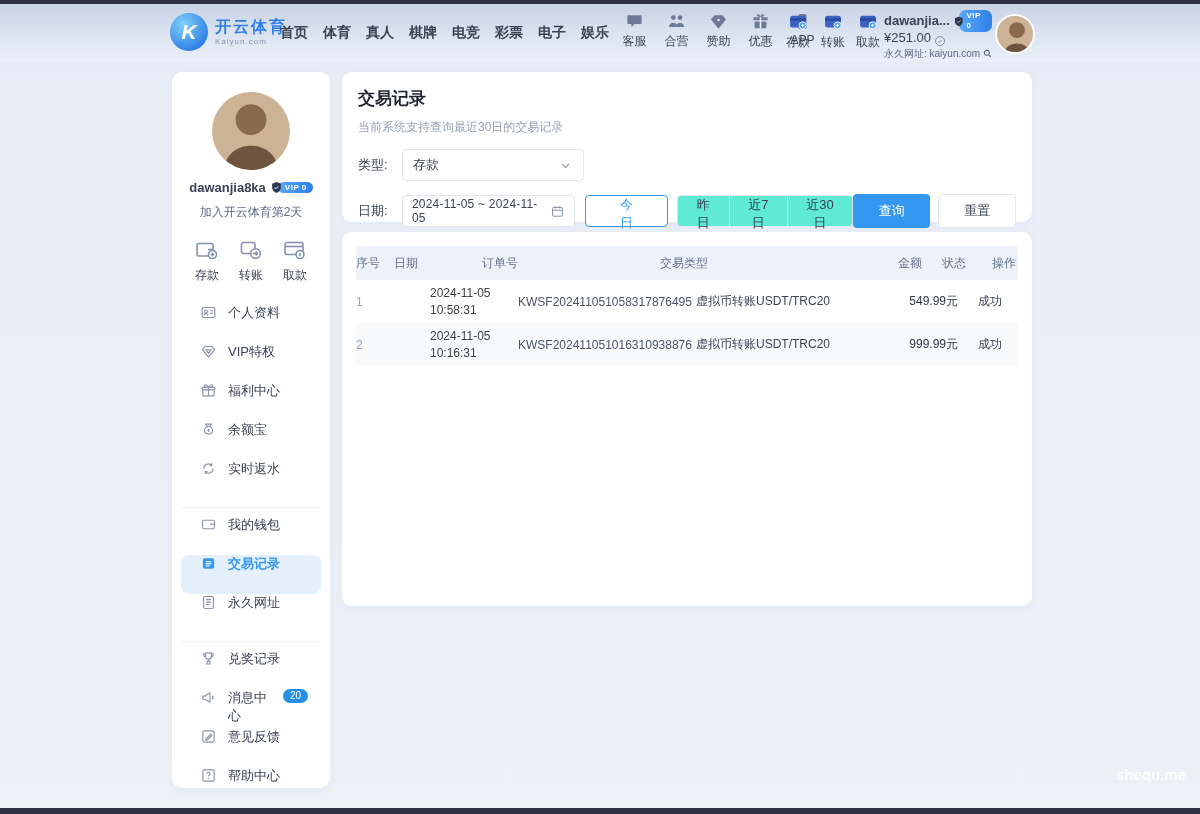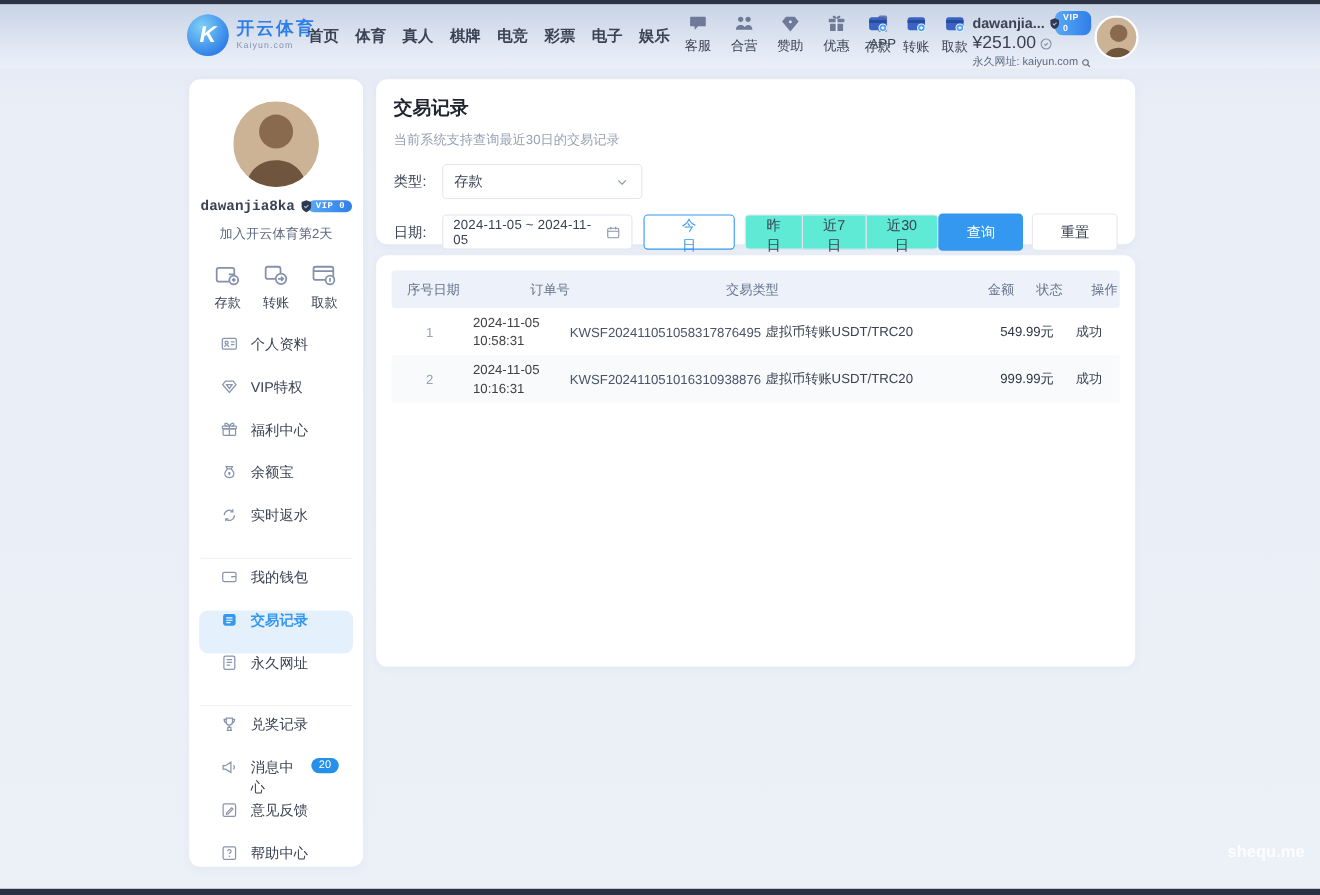--- a/index.html
+++ b/index.html
@@ -29,35 +29,35 @@
   .q-label { font-size:12px; color:#3a4253; white-space:nowrap; }
 
   .wallet-links { position:absolute; left:784px; top:8px; display:flex; gap:7px; }
   .w-item { display:flex; flex-direction:column; align-items:center; gap:2px; width:28px; cursor:pointer; }
   .w-item svg { width:22px; height:20px; }
   .w-label { font-size:12px; color:#3a4253; white-space:nowrap; }
 
   .user-block { position:absolute; left:884px; top:9px; width:108px; line-height:1.25; cursor:pointer; }
   .user-line1 { display:flex; align-items:center; gap:3px; }
   .user-name { font-size:13px; color:#3a4253; font-weight:bold; white-space:nowrap; }
-  .user-balance { font-size:16px; color:#3a4253; display:flex; align-items:center; gap:3px; margin-top:1px; }
+  .user-balance { font-size:13px; color:#3a4253; display:flex; align-items:flex-end; gap:3px; margin-top:1px; }
   .user-site { font-size:10px; color:#5d6882; display:flex; align-items:center; gap:2px; margin-top:1px; white-space:nowrap; }
   .header-avatar { position:absolute; left:995px; top:10px; width:40px; height:40px; border-radius:50%;
                    overflow:hidden; border:2px solid #fff; cursor:pointer; }
 
   .vip-badge { display:inline-flex; align-items:center; height:13px; }
   .vip-badge svg { width:13px; height:13px; position:relative; z-index:2; }
   .vip-pill { background:linear-gradient(90deg,#5aa8f6,#2f7fe8); color:#fff; font-size:8px; font-weight:bold;
               padding:1px 6px 1px 7px; border-radius:7px; margin-left:-5px; letter-spacing:.5px; }
 
   
   .sidebar { position:absolute; left:172px; top:72px; width:158px; height:716px; background:#fff;
              border-radius:10px; box-shadow:0 2px 8px rgba(90,110,150,.06); padding-top:20px; }
   .side-avatar { width:78px; height:78px; border-radius:50%; overflow:hidden; margin:0 auto; }
-  .side-name-row { display:flex; align-items:center; justify-content:center; gap:4px; margin-top:10px;font-family:Liberation Mono, monospace; }
+  .side-name-row { display:flex; align-items:center; justify-content:center; gap:4px; margin-top:10px; }
   .side-username { font-size:13px; font-weight:bold; color:#3a4253; }
   .side-joined { text-align:center; font-size:12px; color:#5d6882; margin-top:9px; }
   .side-actions { display:flex; justify-content:space-between; padding:0 22px; margin-top:17px; }
   .sa-item { display:flex; flex-direction:column; align-items:center; gap:5px; cursor:pointer; }
   .sa-item svg { width:26px; height:24px; }
   .sa-label { font-size:12px; color:#3a4253; }
 
   .menu { margin-top:20px; }
   .menu-item { height:39px; display:flex; align-items:flex-start; gap:11px; padding-left:28px; cursor:pointer; font-size:13px; color:#3a4253; }
   .menu-item svg { width:17px; height:17px; flex:none; }
@@ -91,21 +91,21 @@
                font-size:13px; border-radius:4px; cursor:pointer; }
   .btn-reset { margin-left:8px; width:80px; height:34px; background:#fff; border:1px solid #e3e7ef; color:#3a4253;
                font-size:13px; border-radius:4px; cursor:pointer; }
 
   
   .table-panel { left:342px; top:232px; width:690px; height:374px; padding:14px; }
   .t-head { display:flex; align-items:center; height:34px; background:#edf2fa; border-radius:3px;
             font-size:12px; color:#66718c; }
   .t-row { display:flex; align-items:center; height:43px; font-size:12px; }
   .t-row.alt { background:#f8fafc; }
-  .c-no { width:38px; text-align:right; flex:none; }
+  .c-no { width:38px; text-align:left; flex:none; }
   .c-date { width:88px; flex:none; }
   .c-order { width:178px; flex:none; }
   .c-type { width:182px; flex:none; }
   .c-amount { width:86px; text-align:right; padding-right:6px; flex:none; }
   .c-status { width:52px; text-align:center; flex:none; }
   .c-action { width:38px; text-align:right; padding-right:2px; flex:none; }
   .t-row .c-no { color:#9aa2b5; }
   .t-row .c-date { color:#404040; line-height:1.35;margin-left:36px; }
   .t-row .c-order { color:#4a5368; }
   .t-row .c-type { color:#3a4253; }

